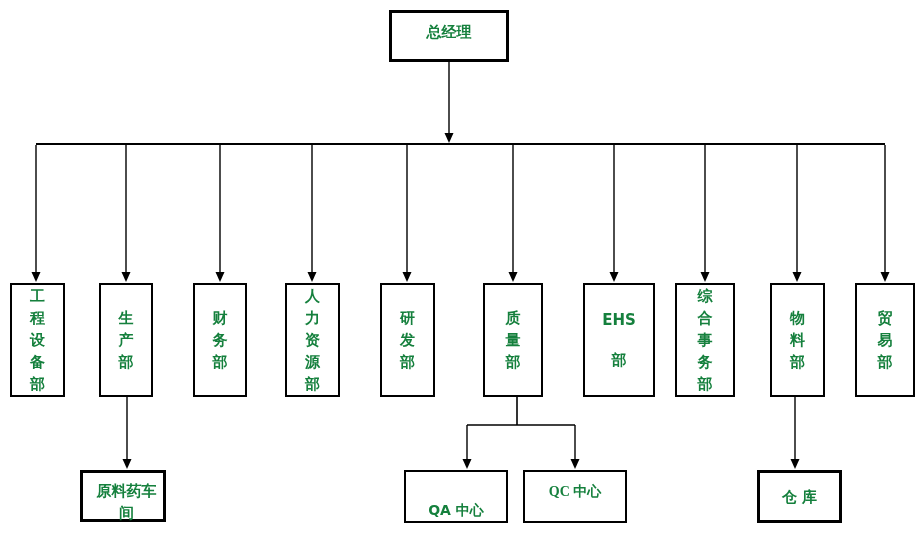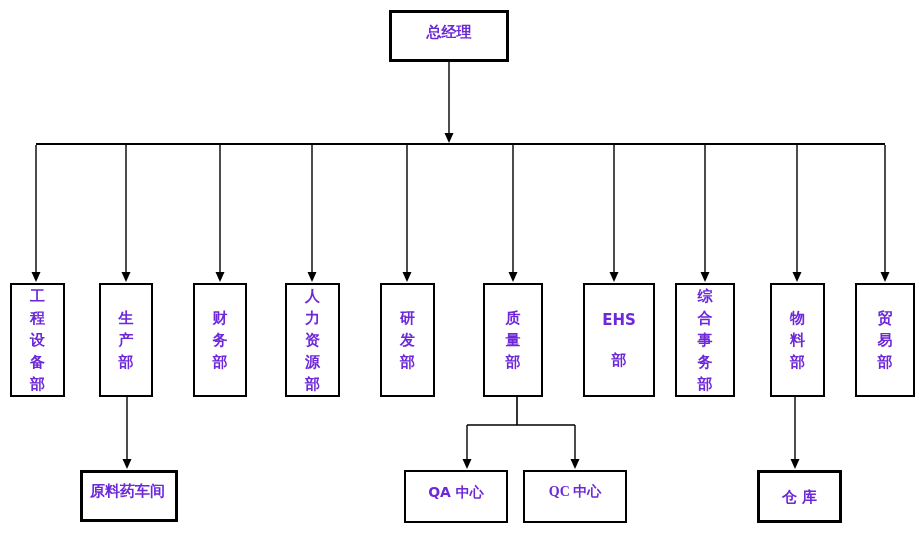--- a/index.html
+++ b/index.html
@@ -2,21 +2,21 @@
 <html><head>
 <meta charset="utf-8">
 <style>
   html,body { margin:0; padding:0; background:#ffffff; }
   .canvas {
     position: relative;
     width: 918px;
     height: 534px;
     background: #ffffff;
     font-family: "DejaVu Sans", "Liberation Sans", sans-serif;
-    color: #6d28d9;
+    color: #15803d;
     overflow: hidden;
   }
   svg.connectors {
     position: absolute;
     left: 0; top: 0;
     width: 918px; height: 534px;
   }
   .box {
     position: absolute;
     box-sizing: border-box;
@@ -40,24 +40,24 @@
   #d3   { left:193px; top:283px; width:54px;  height:114px; }
   #d4   { left:285px; top:283px; width:55px;  height:114px; }
   #d5   { left:380px; top:283px; width:55px;  height:114px; }
   #d6   { left:483px; top:283px; width:60px;  height:114px; }
   #d7   { left:583px; top:283px; width:72px;  height:114px; }
   #d7 .vlabel { line-height: 40px; }
   #d8   { left:675px; top:283px; width:60px;  height:114px; }
   #d9   { left:770px; top:283px; width:55px;  height:114px; }
   #d10  { left:855px; top:283px; width:60px;  height:114px; }
   
-  #w1   { left:80px;  top:470px; width:98px;  height:52px; border-width:3px;
+  #w1   { left:80px;  top:470px; width:86px;  height:52px; border-width:3px;
           justify-content:flex-start; align-items:flex-start; padding:7px 0 0 7px; }
   #qa   { left:404px; top:470px; width:104px; height:53px;
-          align-items:flex-start; padding-top:9px; font-size:14px; }
+          align-items:flex-end; padding-top:9px; font-size:14px; }
   #qc   { left:523px; top:470px; width:104px; height:53px;
           align-items:flex-start; padding-top:9px; font-size:14px;font-family:Liberation Serif, serif; }
   #wh   { left:757px; top:470px; width:85px;  height:53px; border-width:3px;
           align-items:center; }
   line, path { stroke:#000000; fill:none; }
   polygon { fill:#000000; stroke:none; }
 </style>
 </head>
 <body>
 

